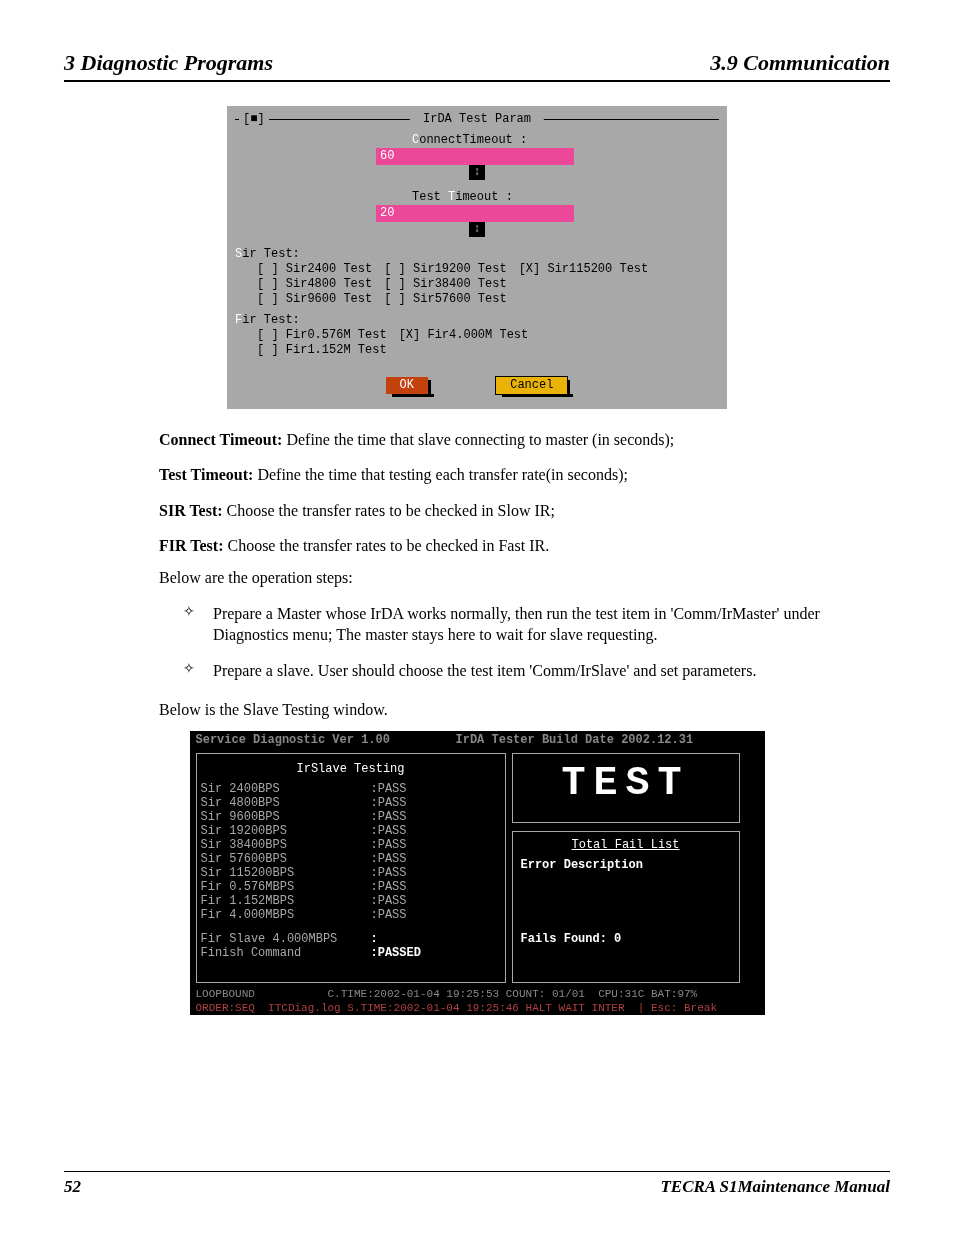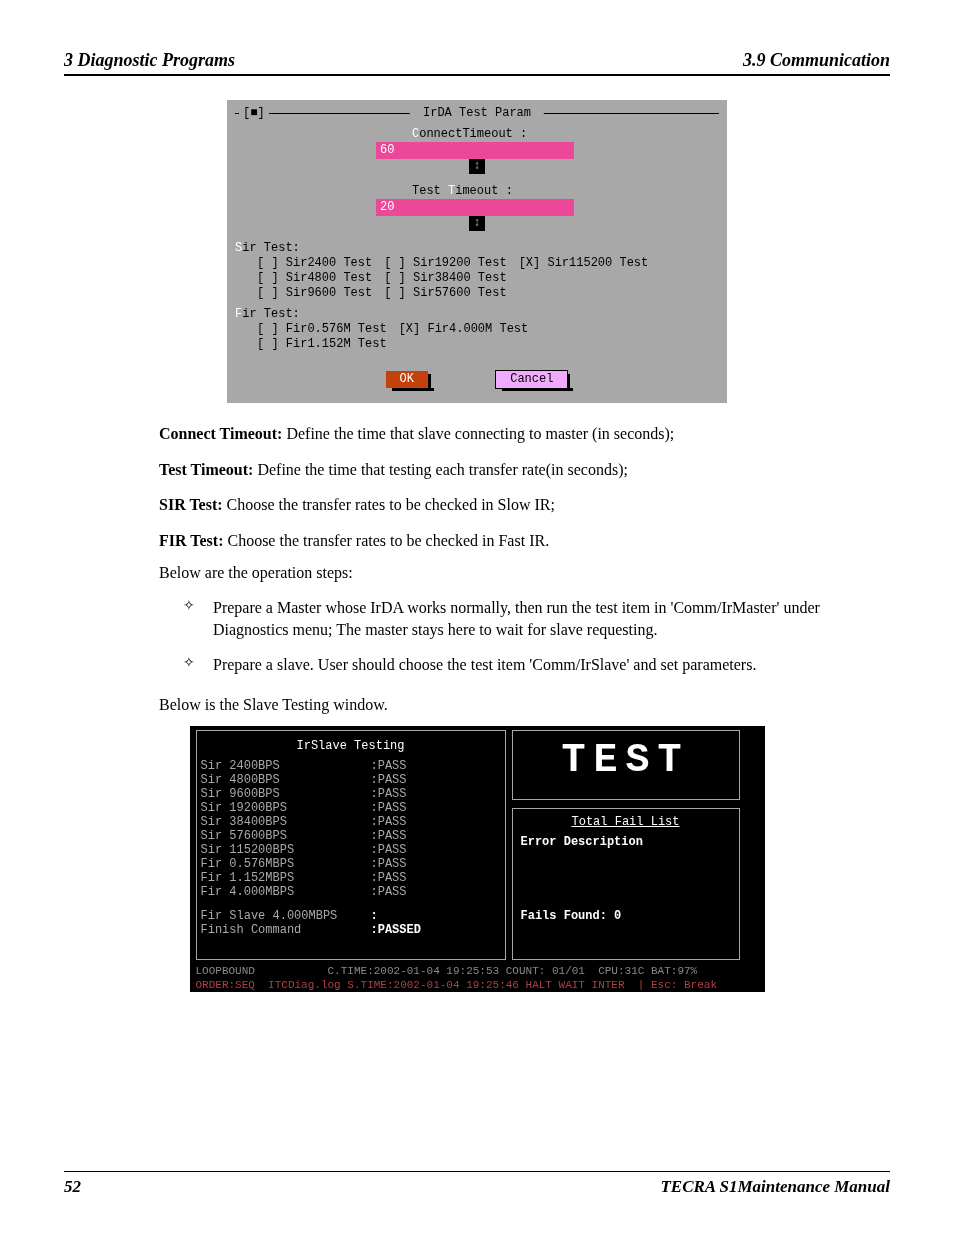--- a/index.html
+++ b/index.html
@@ -13,21 +13,21 @@
     width: 954px;
     height: 1235px;
     box-sizing: border-box;
     position: relative;
   }
   .page-header {
     display: flex;
     justify-content: space-between;
     font-style: italic;
     font-weight: bold;
-    font-size: 18px;
+    font-size: 22px;
     border-bottom: 2px solid #000;
     padding-bottom: 2px;
     margin-bottom: 24px;
   }
   
   .dos-dialog {
     width: 500px;
     margin: 0 auto 20px auto;
     background: #a8a8a8;
     font-family: "Courier New", Courier, monospace;
@@ -70,21 +70,21 @@
     padding: 1px 14px; position: relative; margin: 0 30px;
   }
   .dos-btn::after {
     content: ""; position: absolute; left: 6px; right: -6px; top: 100%; height: 3px;
     background: #000;
   }
   .dos-btn::before {
     content: ""; position: absolute; right: -3px; top: 3px; bottom: -3px; width: 3px;
     background: #000;
   }
-  .dos-btn.light { background: #f0abfc; color: #000; border: 1px solid #000; }
+  .dos-btn.light { background: #eab308; color: #000; border: 1px solid #000; }
   
   .body-para { margin: 10px 0 8px 95px; }
   .desc-para { margin: 14px 0 0 95px; }
   .list { margin: 10px 0 0 95px; }
   .list-item { display: flex; margin: 14px 0 0 0; padding-left: 24px; }
   .bullet { width: 30px; font-size: 14px; }
   .li-text { flex: 1; }
   
   .dos-window {
     width: 575px; margin: 10px auto 0 auto; background: #000;
@@ -209,20 +209,24 @@
   </div>
   <div class="list-item">
     <span class="bullet">✧</span>
     <span class="li-text">Prepare a slave. User should choose the test item 'Comm/IrSlave' and set parameters.</span>
   </div>
 </div>
 
 <p class="body-para" style="margin-top:18px">Below is the Slave Testing window.</p>
 
 <div class="dos-window">
+  <div class="dw-titlebar">
+    <span class="dw-title-left">Service Diagnostic Ver 1.00</span>
+    <span class="dw-title-right">IrDA Tester Build Date 2002.12.31</span>
+  </div>
   <div class="dw-body">
     <div class="panel left">
       <span class="panel-title">IrSlave Testing</span>
       <div id="res-list">
           <div class="res-row">
             <span class="res-label">Sir 2400BPS</span>
             <span class="res-val">:PASS</span>
           </div>
           <div class="res-row">
             <span class="res-label">Sir 4800BPS</span>

